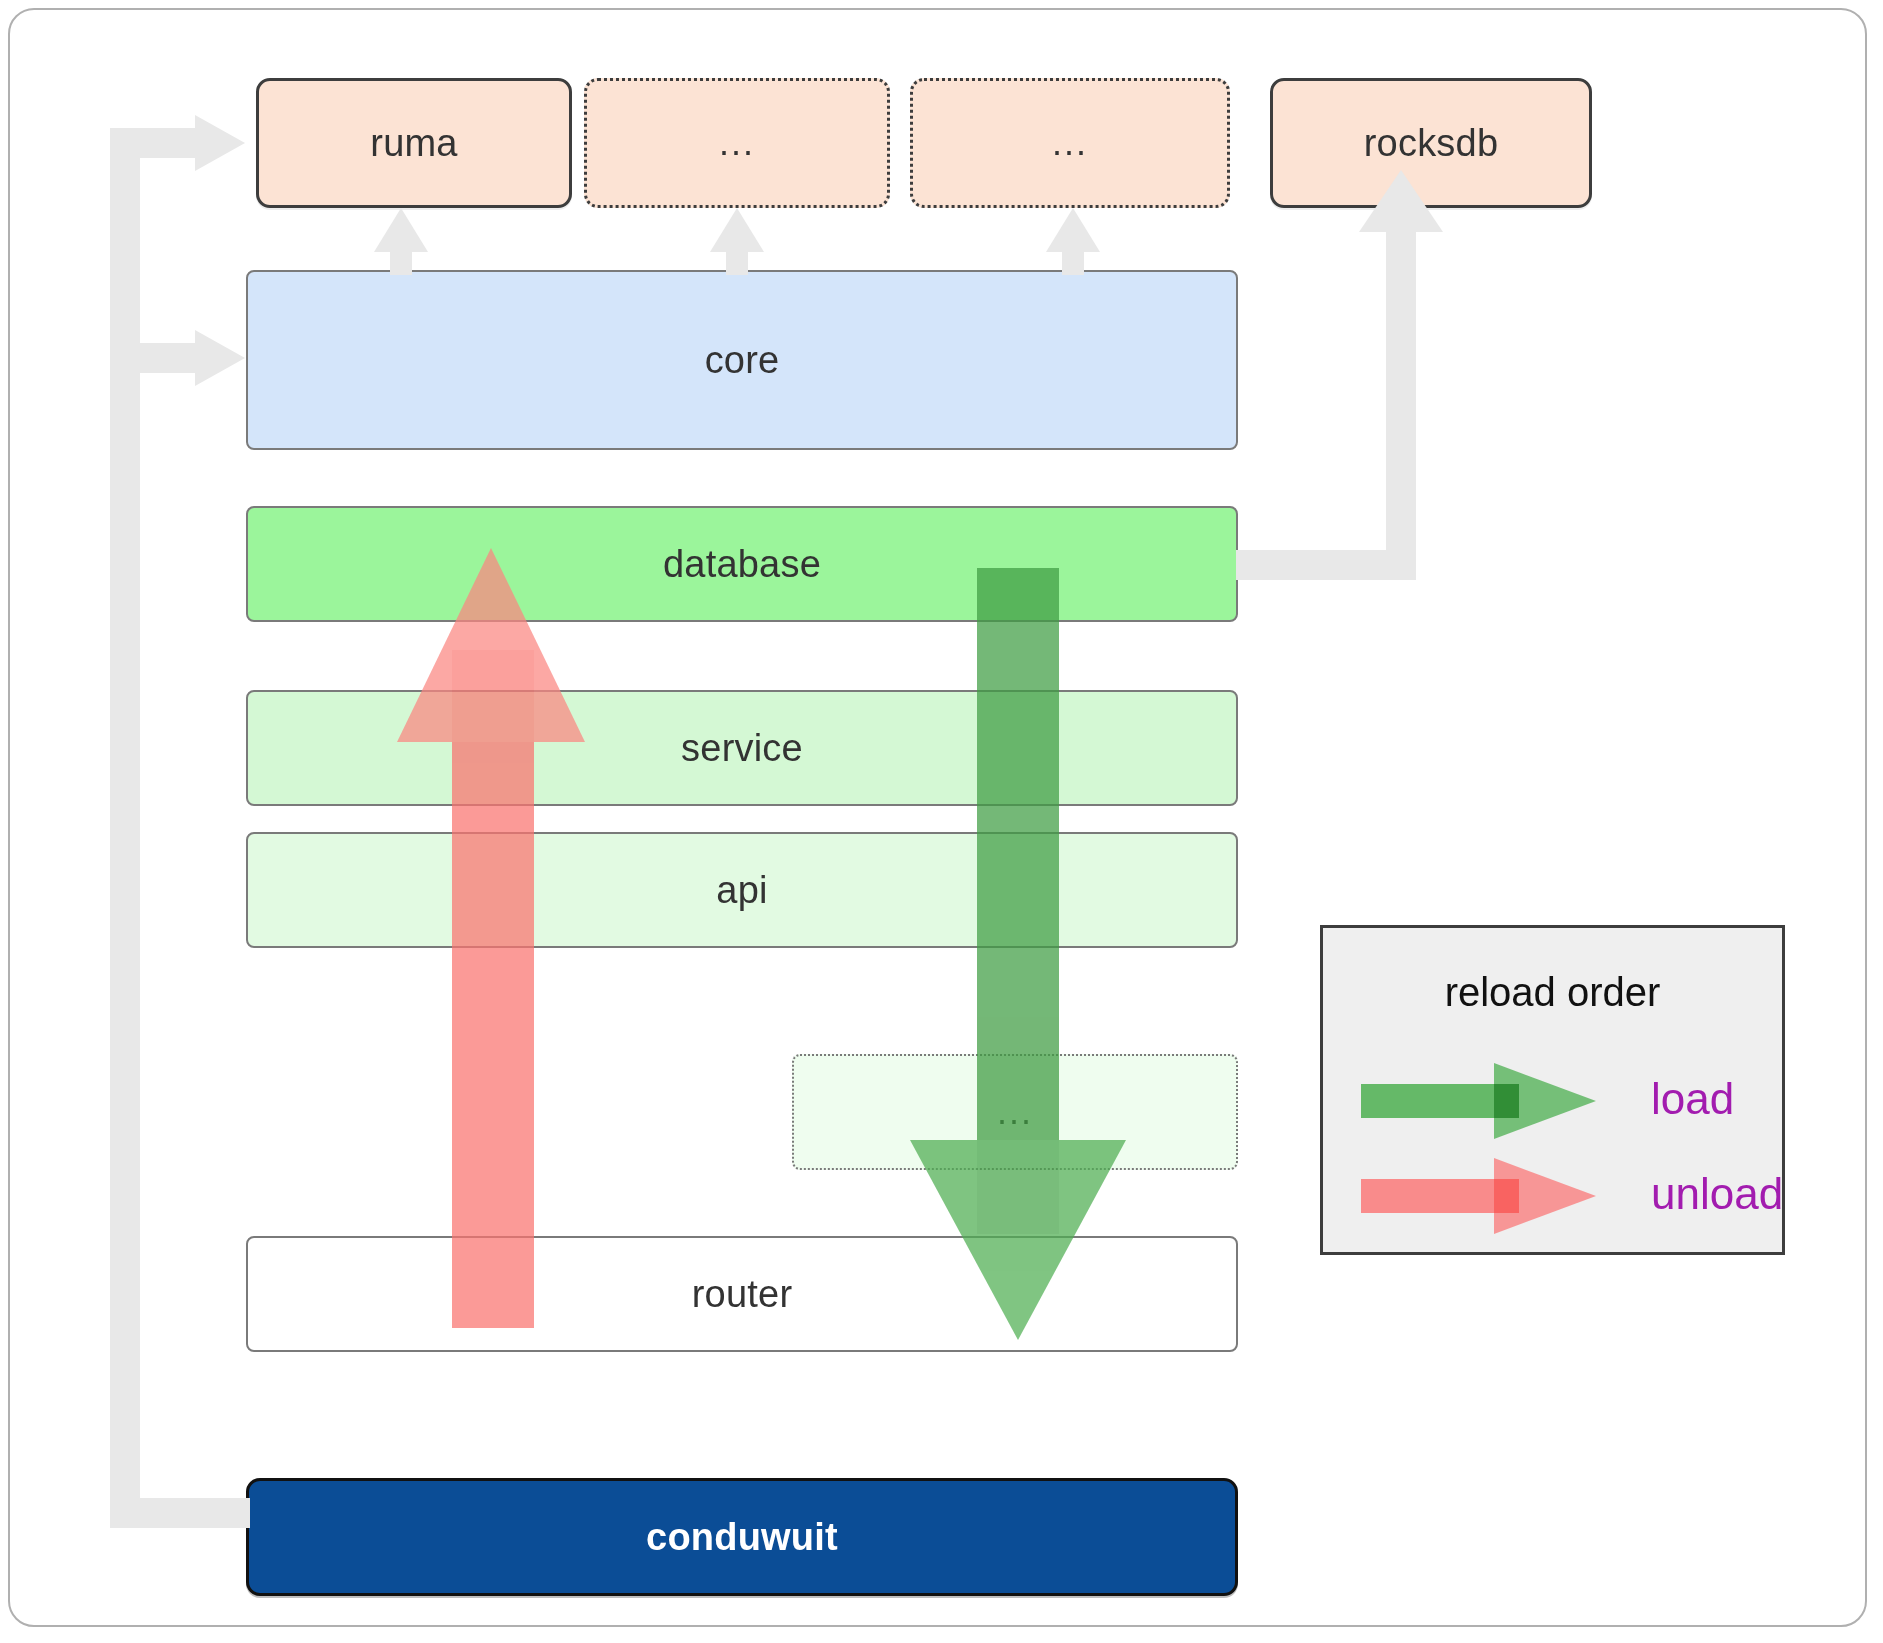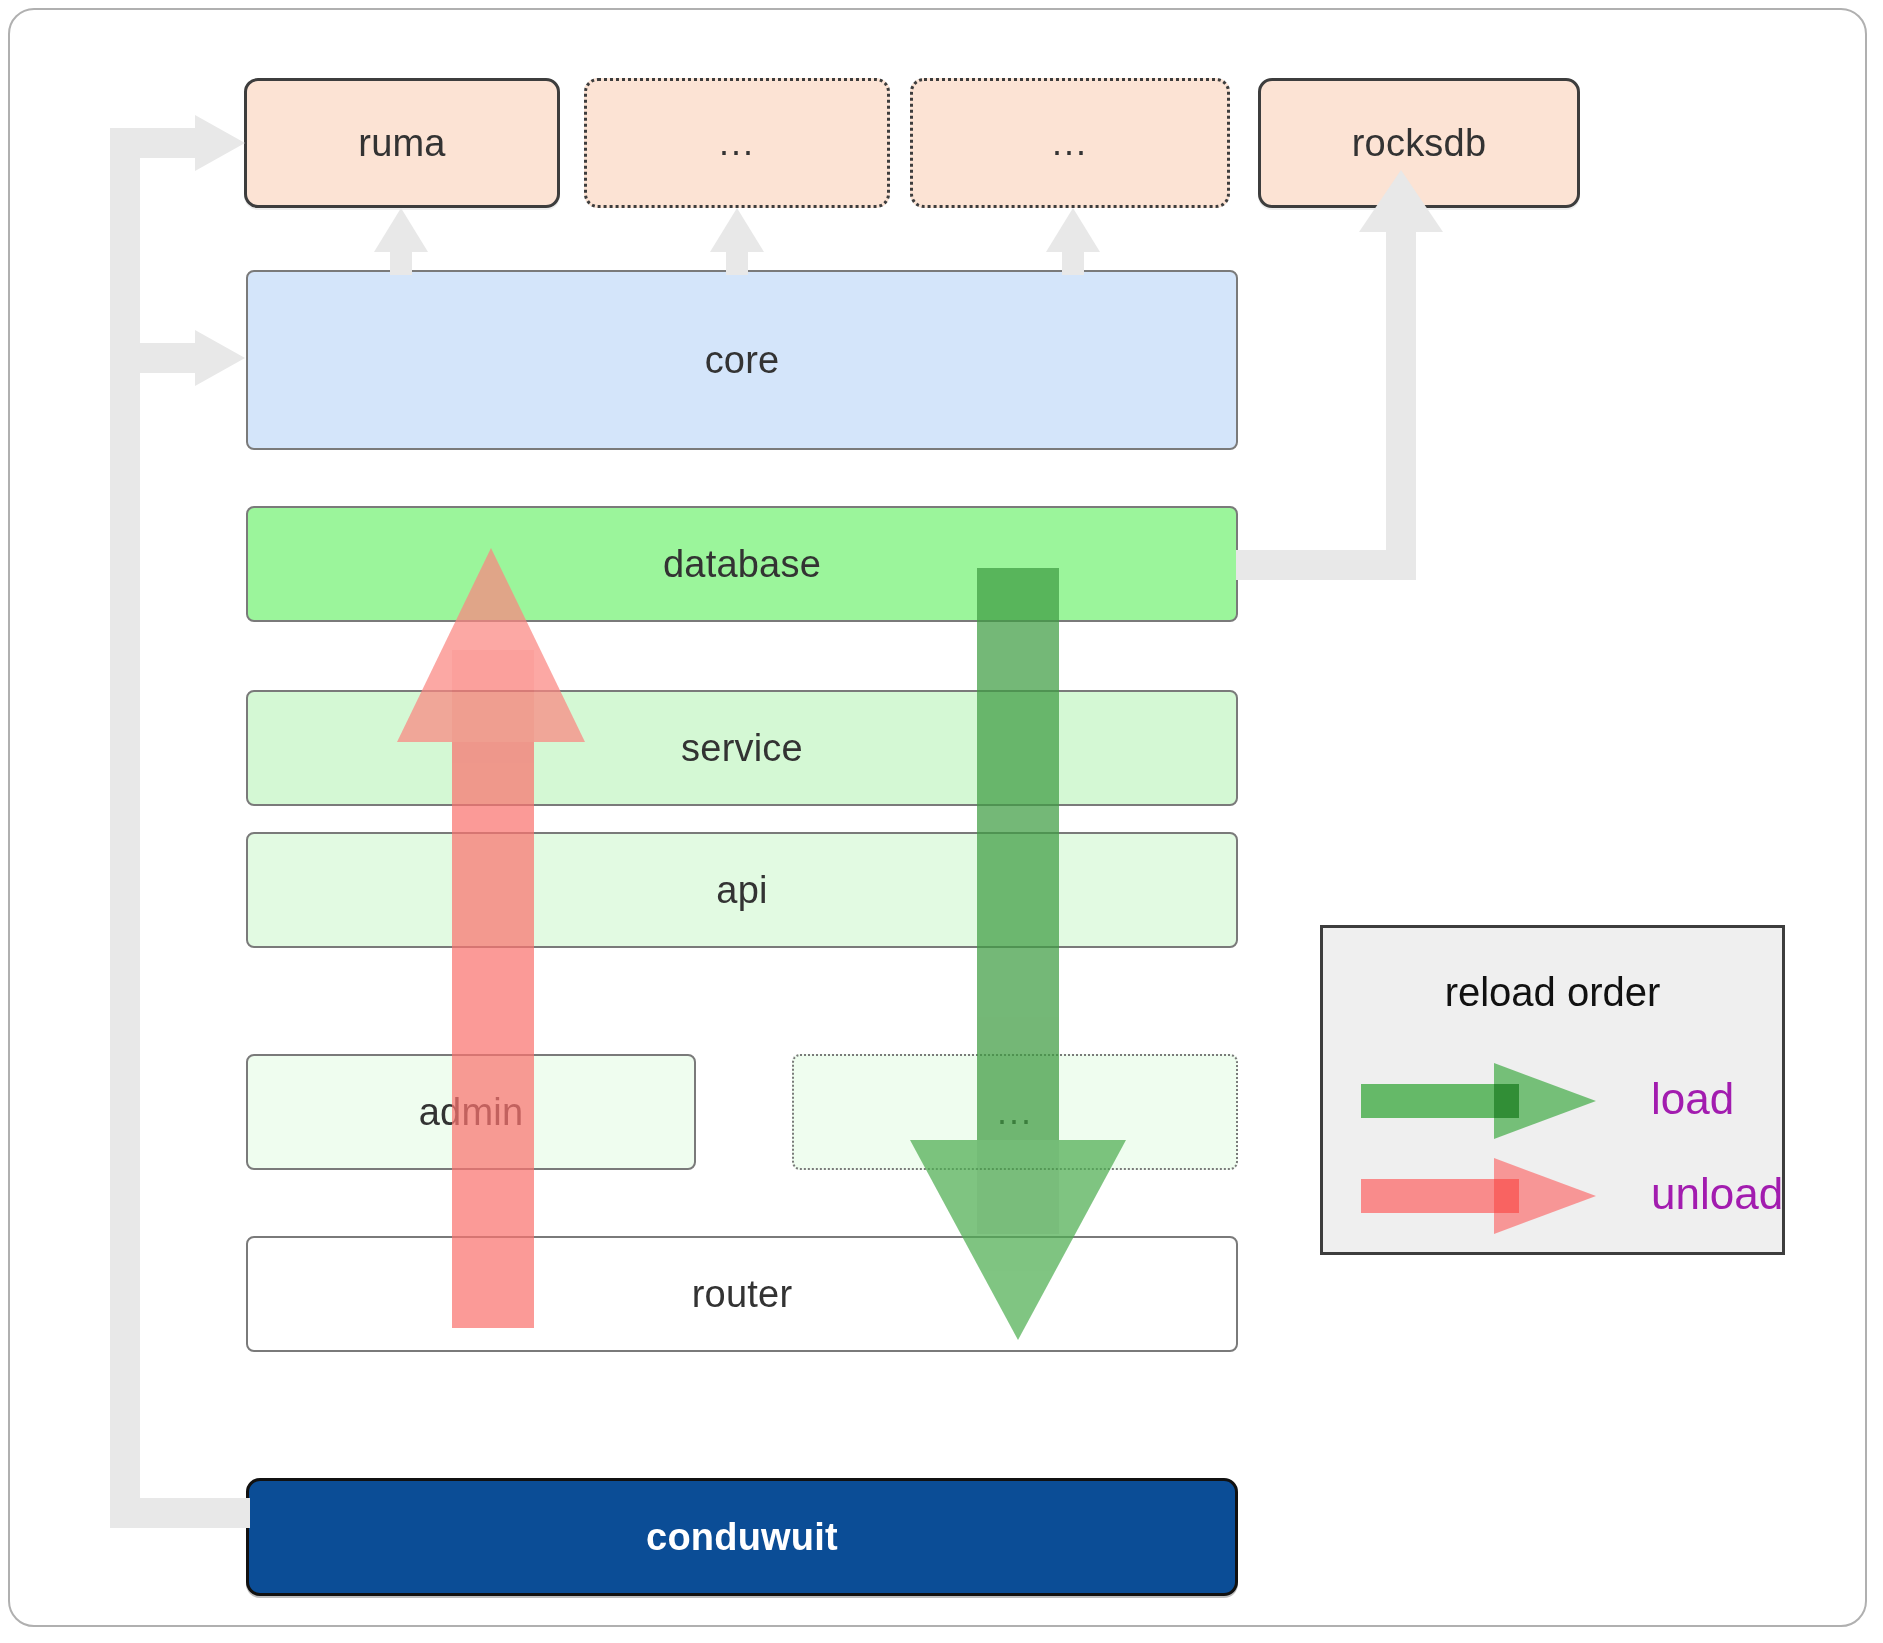--- a/index.html
+++ b/index.html
@@ -39,20 +39,21 @@
     color: #333333;
     letter-spacing: .2px;
   }
   .node .label { position: relative; z-index: 3; }
 
   .dep {
     background: #fce3d4;
     border: 3px solid #3d3d3d;
     border-radius: 14px;
     box-shadow: 0 2px 0 rgba(0,0,0,.07);
+    margin-left: 12px;
   }
   .dep-dotted {
     background: #fce3d4;
     border: 3px dotted #3d3d3d;
     border-radius: 14px;
   }
   .dots { letter-spacing: 2px; font-size: 36px; line-height: .6; }
 
   .layer {
     border: 2px solid #7a7a7a;
@@ -185,23 +186,20 @@
   </div>
 
   <div class="node layer layer-service" id="layer-service" style="left:246px; top:690px; width:992px; height:116px;">
     <span class="label">service</span>
   </div>
 
   <div class="node layer layer-api" id="layer-api" style="left:246px; top:832px; width:992px; height:116px;">
     <span class="label">api</span>
   </div>
 
-  <div class="node layer layer-admin" id="layer-admin" style="left:246px; top:1054px; width:450px; height:116px;">
-    <span class="label">admin</span>
-  </div>
 
   <div class="node layer layer-ellipsis" id="layer-ellipsis" style="left:792px; top:1054px; width:446px; height:116px;">
     <span class="label dots">...</span>
   </div>
 
   <div class="node layer layer-router" id="layer-router" style="left:246px; top:1236px; width:992px; height:116px;">
     <span class="label">router</span>
   </div>
 
   <div class="node binary" id="binary-conduwuit" style="left:246px; top:1462px; width:992px; height:118px;">

